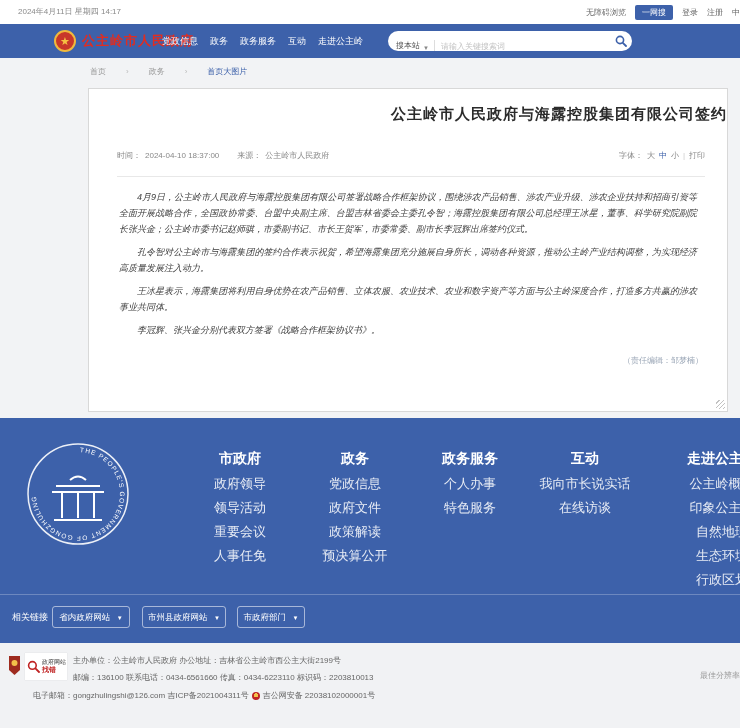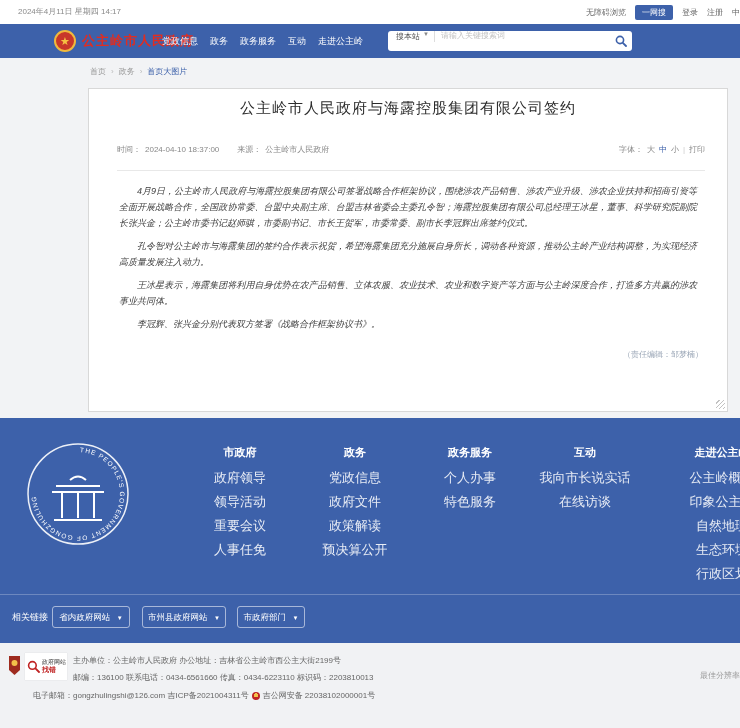--- a/index.html
+++ b/index.html
@@ -16,52 +16,52 @@
   .topbar { position:absolute; left:0; top:0; width:740px; height:24px; background:#fff; }
   .topbar .date { position:absolute; left:18px; top:0; line-height:24px; font-size:8px; color:#8a8a8a; }
   .topbar-right { position:absolute; left:586px; top:0; height:24px; display:flex; align-items:center; gap:9px; white-space:nowrap; font-size:8px; color:#666; }
   .yws { background:#3d61aa; color:#fff; padding:2px 7px; border-radius:2px; }
 
   
   .header { position:absolute; left:0; top:24px; width:740px; height:34px; background:#3d61aa; }
   .emblem { position:absolute; left:54px; top:6px; width:22px; height:22px; }
   .site-title { position:absolute; left:82px; top:0; line-height:34px; font-size:13px; font-weight:bold; color:#e02d21; letter-spacing:1px; white-space:nowrap; }
   .nav { position:absolute; left:162px; top:0; height:34px; display:flex; align-items:center; gap:12px; font-size:9px; color:#fff; white-space:nowrap; }
-  .searchbox { position:absolute; left:388px; top:7px; width:244px; height:20px; background:#fff; border-radius:3px; display:flex; align-items:flex-start; }
+  .searchbox { position:absolute; left:388px; top:7px; width:244px; height:20px; background:#fff; border-radius:10px; display:flex; align-items:flex-end; }
   .search-scope { font-size:8px; color:#555; padding-left:8px; white-space:nowrap; }
   .search-caret { font-size:6px; color:#888; margin:0 5px 0 3px; }
   .search-div { width:1px; height:11px; background:#ddd; }
   .search-input { flex:1; border:none; outline:none; background:transparent; font-size:8px; color:#333; padding:0 6px; font-family:inherit; }
   .search-input::placeholder { color:#c3c3c3; }
   .search-btn { width:22px; height:20px; display:flex; align-items:center; justify-content:center; cursor:pointer; }
 
   
   .content { position:absolute; left:0; top:58px; width:740px; height:360px; background:#f2f3f5; }
-  .breadcrumb { position:absolute; left:90px; top:8px; font-size:8px; color:#999; display:flex; gap:5px; align-items:center; }
+  .breadcrumb { position:absolute; left:90px; top:8px; font-size:8px; color:#999; display:flex; gap:20px; align-items:center; }
   .breadcrumb .sep { color:#bbb; font-size:8px; }
   .breadcrumb .current { color:#3d61aa; }
 
   .card { position:absolute; left:88px; top:30px; width:640px; height:324px; background:#fff; border:1px solid #d8d8d8; }
-  .card-title { margin-top:10px; text-align:center; font-size:15px; font-weight:normal; color:#2b2b2b; letter-spacing:1px; }
+  .card-title { margin-top:16px; text-align:right; font-size:15px; font-weight:bold; color:#2b2b2b; letter-spacing:1px; }
   .meta { margin:26px 22px 0 28px; padding-bottom:15px; border-bottom:1px solid #e8e8e8; display:flex; justify-content:space-between; font-size:8px; color:#888; }
   .meta .seg { display:flex; gap:4px; align-items:center; }
   .meta .blue { color:#3d61aa; }
   .meta .bar { color:#ccc; }
   .meta .fs { cursor:pointer; }
   .article-body { padding:12px 30px 0;font-style:italic; }
   .article-body p { font-size:9px; line-height:16px; color:#404040; text-indent:18px; margin-bottom:7px; text-align:justify; }
   .editor { text-align:right; padding:10px 24px 0; font-size:8px; color:#9aa6b6; }
   .grip { position:absolute; right:2px; bottom:2px; width:9px; height:9px;
           background:repeating-linear-gradient(135deg, transparent 0 2px, #c2c2c2 2px 3px); }
 
   
   .footer-nav { position:absolute; left:0; top:418px; width:740px; height:225px; background:#3d61aa; color:#fff; }
   .flogo { position:absolute; left:26px; top:24px; width:104px; height:104px; }
   .fcol { position:absolute; top:20px; text-align:center; }
-  .fcol .fhead { display:block; height:28px; line-height:28px; font-size:11px; font-weight:bold; color:#fff; white-space:nowrap; }
+  .fcol .fhead { display:block; height:28px; line-height:28px; font-size:14px; font-weight:bold; color:#fff; white-space:nowrap;margin-top:6px; }
   .fcol .fitem { display:block; height:24px; line-height:24px; font-size:13px; color:rgba(255,255,255,0.88); white-space:nowrap; }
   .fcol1 { left:185px; width:110px; }
   .fcol2 { left:300px; width:110px; }
   .fcol3 { left:415px; width:110px; }
   .fcol4 { left:530px; width:110px; }
   .fcol5 { left:660px; width:124px; }
   .fdivider { position:absolute; left:0; top:176px; width:740px; border-top:1px solid rgba(255,255,255,0.25); }
   .related-label { position:absolute; left:12px; top:188px; height:22px; line-height:22px; font-size:9px; color:#fff; }
   .rel-btn { position:absolute; top:188px; height:22px; line-height:20px; border:1px solid rgba(255,255,255,0.55); border-radius:3px; font-size:8.5px; color:#fff; text-align:center; white-space:nowrap; cursor:pointer; }
   .rel-btn .caret { font-size:6px; margin-left:4px; }

